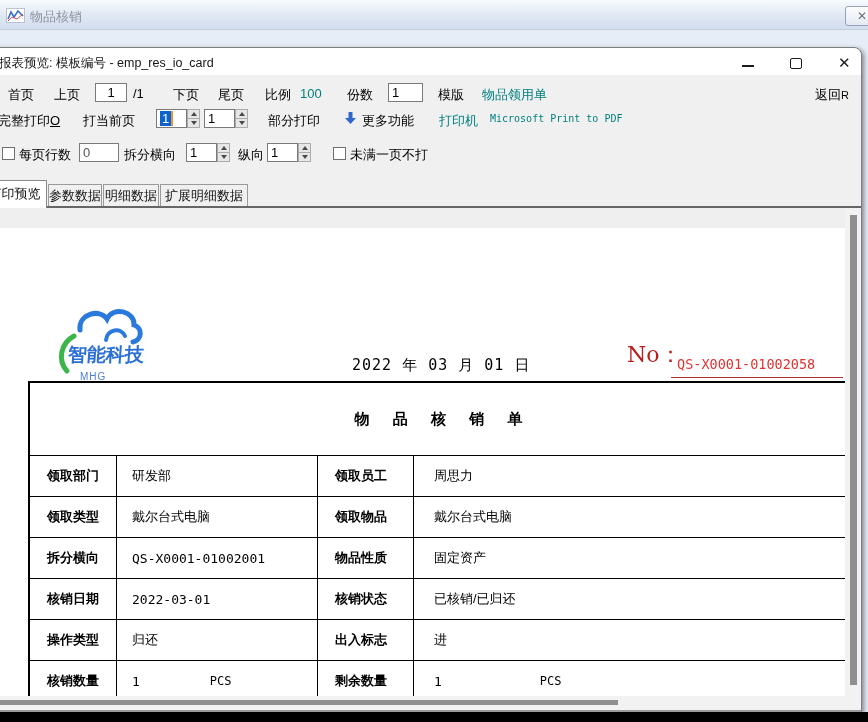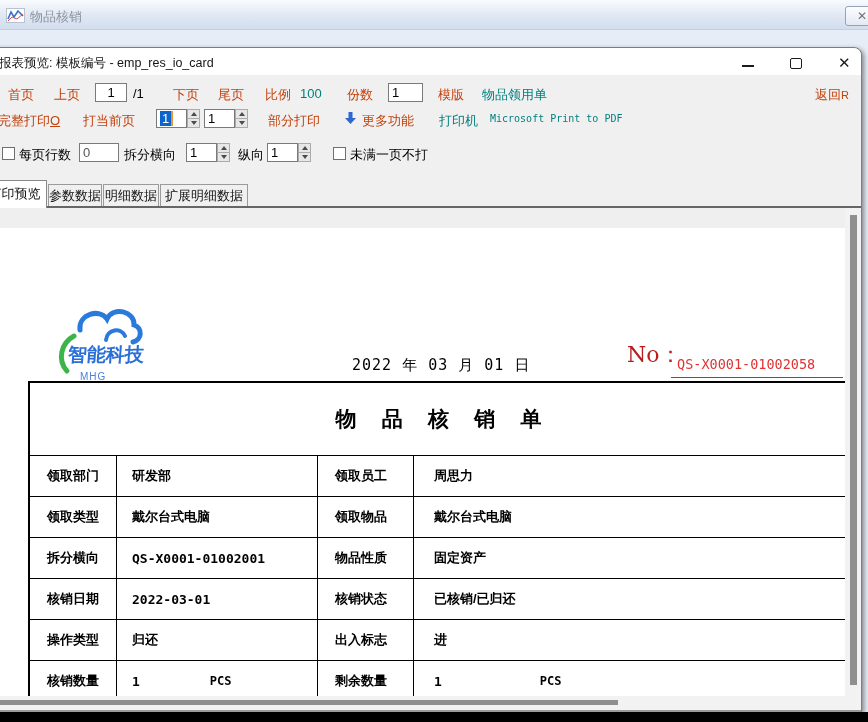--- a/index.html
+++ b/index.html
@@ -21,21 +21,21 @@
 
   
   #dialog { left:-24px; top:47px; width:886px; height:665px; background:#f0f0f0;
     border:1px solid #7d7d7d; border-radius:8px 8px 0 0; box-shadow:2px 2px 5px rgba(0,0,0,.45); }
   #dialog-titlebar { left:-23px; top:48px; width:884px; height:27px; background:#ffffff; border-radius:8px 8px 0 0; }
   #dialog-title { left:22px; top:55px; font-size:12.5px; color:#141414; }
   #btn-min { left:742px; top:65px; width:12px; height:2px; background:#1a1a1a; }
   #btn-max { left:790px; top:58px; width:12px; height:11px; border:1.4px solid #1a1a1a; border-radius:2px; }
   #btn-close { left:838px; top:54px; font-size:15px; color:#1a1a1a; }
 
-  .blue { color:#c2410c;text-align:center; }
+  .blue { color:#000000;text-align:center; }
   .teal { color:#007f7f; }
   .tb { font-size:13px; white-space:nowrap; }
   .key { font-size:11px; }
   .u-line { text-decoration:underline; }
 
   .tbox { background:#fff; border:1px solid #7a7a7a; height:19px; font-size:13px;
     padding:0 3px; font-family:"Liberation Sans",sans-serif; }
   .spin { width:13px; height:19px; display:flex; flex-direction:column; }
   .spin div { flex:1; background:#e7e7e7; border:1px solid #ababab; position:relative; }
   .spin div:first-child { border-bottom:none; }
@@ -58,23 +58,23 @@
   #preview-strip { left:-23px; top:208px; width:884px; height:20px; background:#efefef; }
   #page-viewport { left:-23px; top:228px; width:868px; height:468px; background:#fff; overflow:hidden; }
 
   #report-date { left:375px; top:128px; font-size:15px; color:#000; letter-spacing:1px; }
   #no-label { left:650px; top:112px; font-size:22px; color:#b91c1c; font-family:"DejaVu Serif",serif; }
   #no-value { left:700px; top:128px; font-size:13.5px; color:#e13333; }
   #no-underline { left:694px; top:149px; width:172px; height:1px; background:#b03333; }
 
   #report-table { left:51px; top:153px; width:830px; border:2px solid #000; }
   #report-title { height:72px; display:flex; align-items:center; justify-content:center;
-    font-size:21px; font-weight:bold; letter-spacing:9px; color:#000; font-family:"DejaVu Serif",serif; }
+    font-size:15px; font-weight:bold; letter-spacing:9px; color:#000; font-family:"DejaVu Serif",serif; }
   .trow { display:grid; grid-template-columns:87px 201px 96px 1fr; height:41px; border-top:1px solid #000; }
-  .tcell { display:flex; align-items:center; font-size:13px; color:#000; white-space:nowrap; overflow:visible;font-weight:bold; }
+  .tcell { display:flex; align-items:center; font-size:13px; color:#000; white-space:nowrap; overflow:visible; }
   .c-l1 { padding-left:17px; font-weight:bold; border-right:1px solid #000; }
   .c-v1 { padding-left:15px; border-right:1px solid #000; }
   .c-l2 { padding-left:17px; font-weight:bold; border-right:1px solid #000; }
   .c-v2 { padding-left:20px;text-align:center; }
   .unit1 { margin-left:70px; font-size:12px; }
   .unit2 { margin-left:98px; font-size:12px; }
 
   
   #v-scroll { left:845px; top:208px; width:16px; height:488px; background:#f2f2f2; }
   #v-thumb { left:5px; top:7px; width:7px; height:470px; background:#8f8f8f; position:absolute; }

